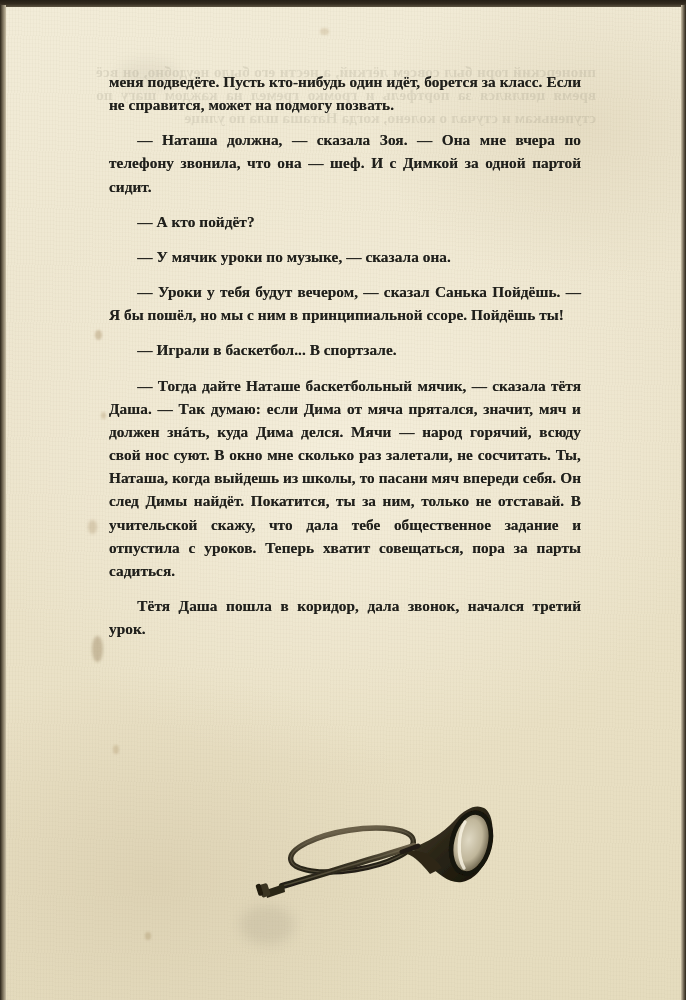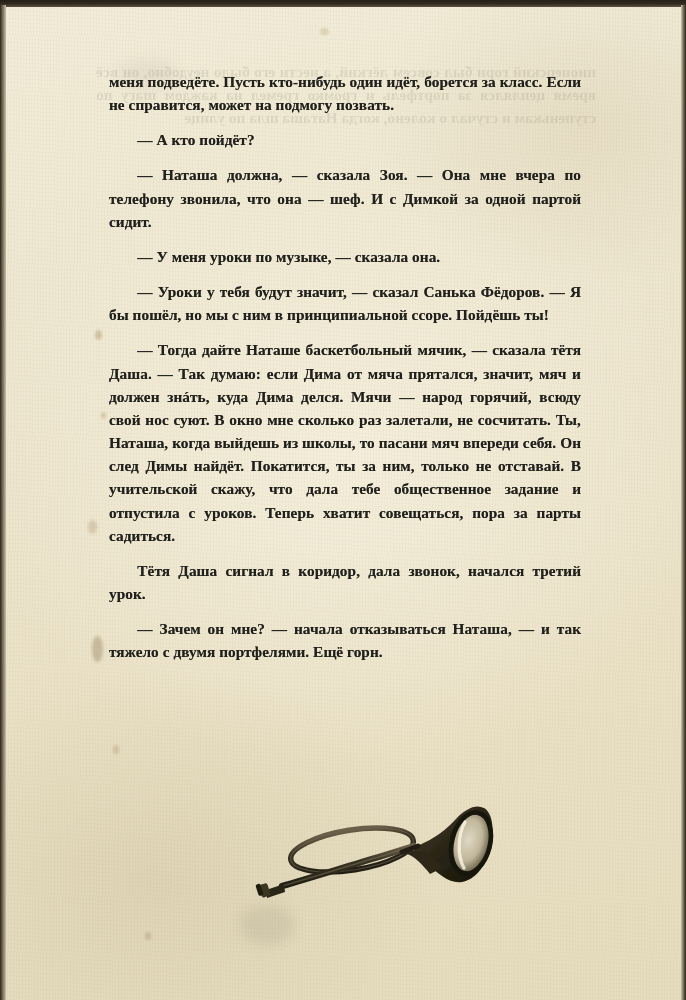--- a/index.html
+++ b/index.html
@@ -151,27 +151,27 @@
 
   <div class="bleed">
     <span>пионерский горн был совсем лёгкий, а нести его</span>
     <span>было неудобно, он всё время цеплялся за портфель</span>
     <span>и громко гремел на каждом шагу по ступенькам</span>
     <span>и стучал о колено, когда Наташа шла по улице</span>
   </div>
 
   <div class="textblock">
     <p>меня подведёте. Пусть кто-нибудь один идёт, борется за класс. Если не справится, может на подмогу позвать.</p>
+    <p class="ind">— Наташа должна, — сказала Зоя. — Она мне вчера по телефону звонила, что она — шеф. И с Димкой за одной партой сидит.</p>
     <p class="ind">— А кто пойдёт?</p>
-    <p class="ind">— Наташа должна, — сказала Зоя. — Она мне вчера по телефону звонила, что она — шеф. И с Димкой за одной партой сидит.</p>
-    <p class="ind">— У меня уроки по музыке, — сказала она.</p>
-    <p class="ind">— Уроки у тебя будут значит, — сказал Санька Фёдоров. — Я бы пошёл, но мы с ним в принципиальной ссоре. Пойдёшь ты!</p>
+    <p class="ind">— У мячик уроки по музыке, — сказала она.</p>
+    <p class="ind">— Уроки у тебя будут вечером, — сказал Санька Пойдёшь. — Я бы пошёл, но мы с ним в принципиальной ссоре. Пойдёшь ты!</p>
+    <p class="ind">— Играли в баскетбол... В спортзале.</p>
     <p class="ind">— Тогда дайте Наташе баскетбольный мячик, — сказала тётя Даша. — Так думаю: если Дима от мяча прятался, значит, мяч и должен знáть, куда Дима делся. Мячи — народ горячий, всюду свой нос суют. В окно мне сколько раз залетали, не сосчитать. Ты, Наташа, когда выйдешь из школы, то пасани мяч впереди себя. Он след Димы найдёт. Покатится, ты за ним, только не отставай. В учительской скажу, что дала тебе общественное задание и отпустила с уроков. Теперь хватит совещаться, пора за парты садиться.</p>
-    <p class="ind">Тётя Даша сигнал в коридор, дала звонок, начался третий урок.</p>
-    <p class="ind">— Зачем он мне? — начала отказываться Наташа, — и так тяжело с двумя портфелями. Ещё горн.</p>
+    <p class="ind">Тётя Даша пошла в коридор, дала звонок, начался третий урок.</p>
   </div>
 
   <div class="figure">
     <svg viewBox="0 0 258 108" xmlns="http://www.w3.org/2000/svg">
       <defs>
         <linearGradient id="tube" x1="0" y1="0" x2="0" y2="1">
           <stop offset="0" stop-color="#6b6049"></stop>
           <stop offset=".35" stop-color="#3a3424"></stop>
           <stop offset="1" stop-color="#201d12"></stop>
         </linearGradient>

